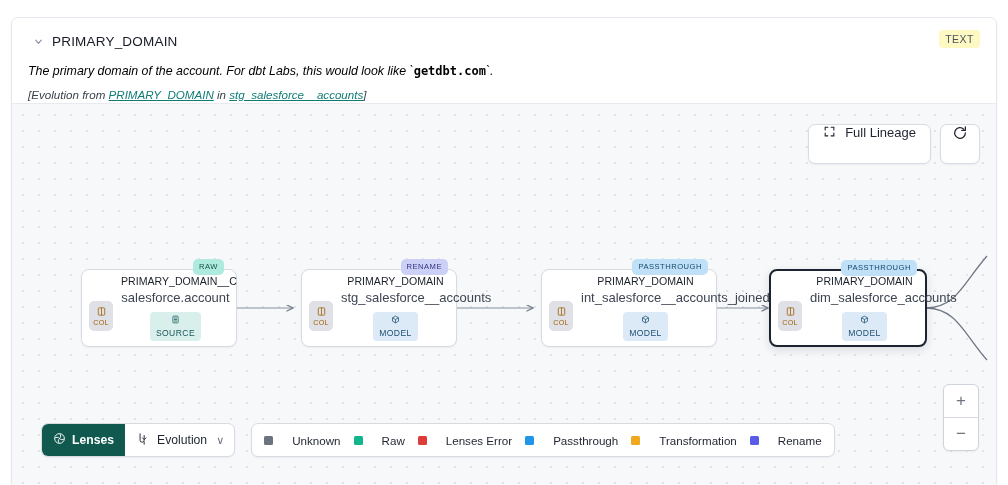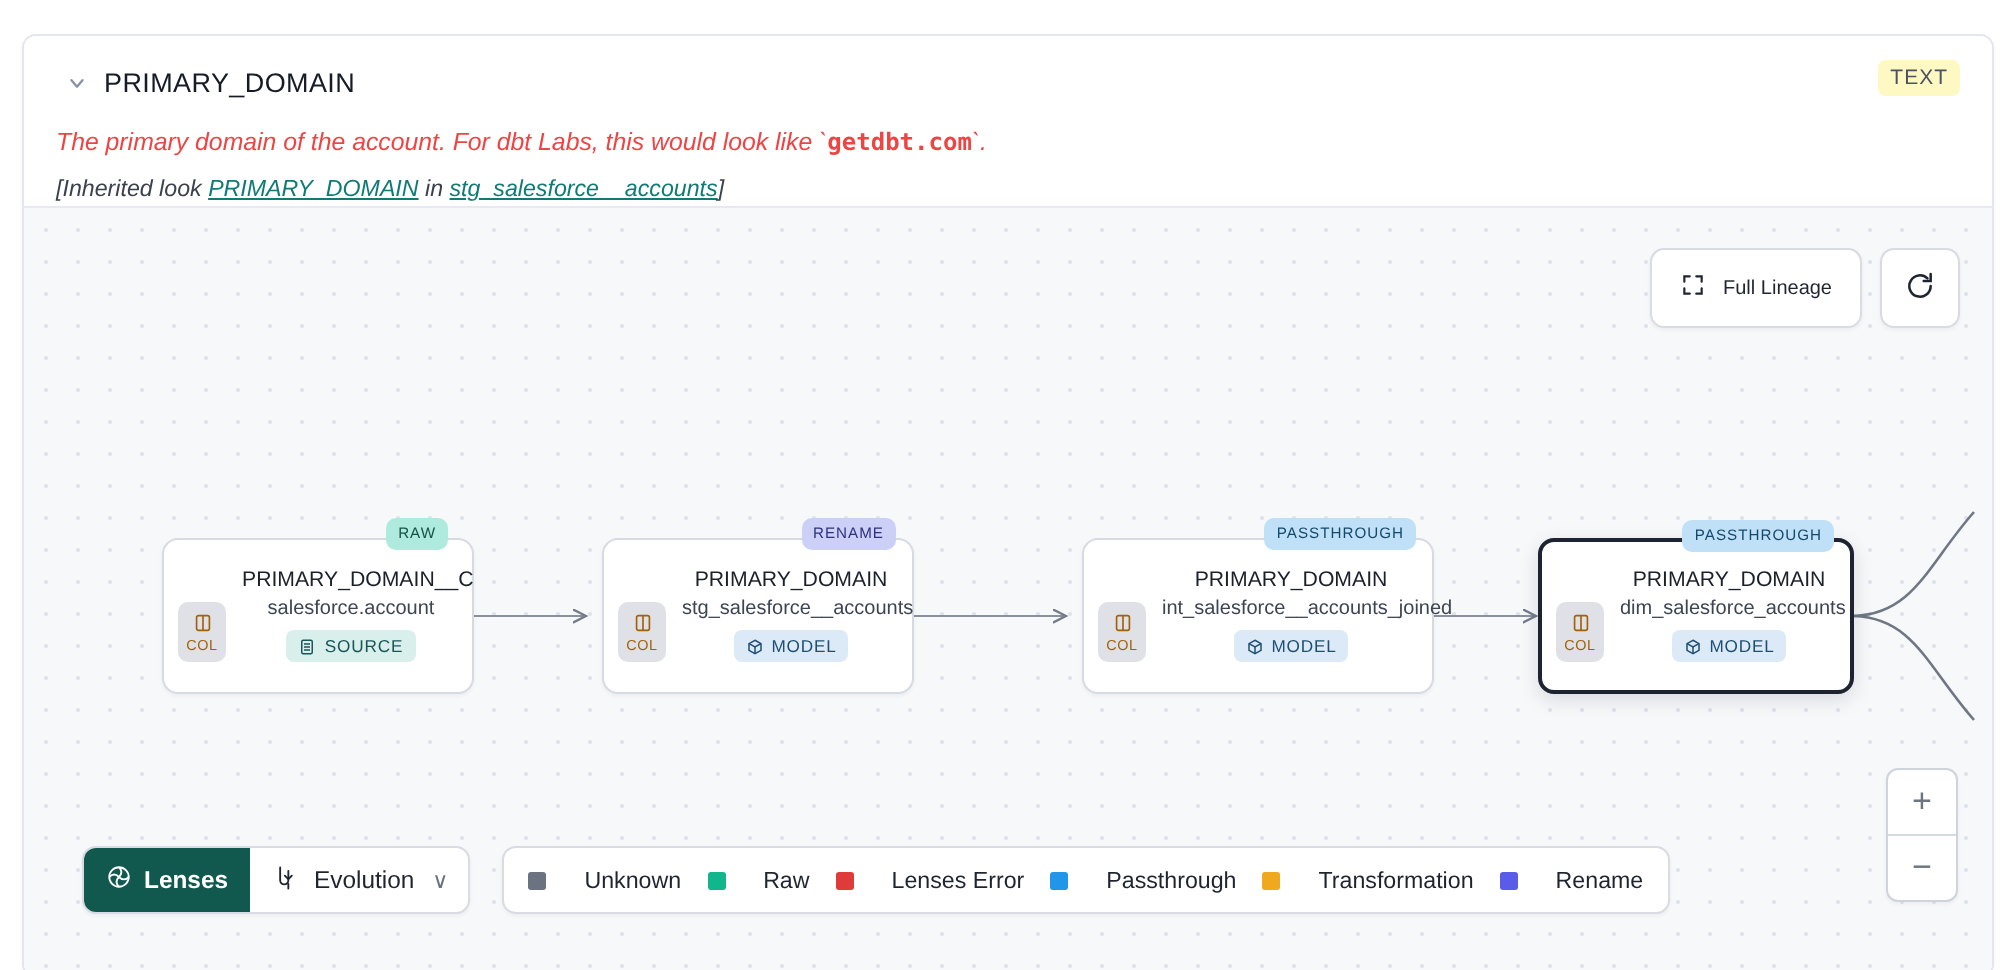--- a/index.html
+++ b/index.html
@@ -73,21 +73,21 @@
     background: #fef9c3;
     color: #4b5262;
     font-size: 10.5px;
     letter-spacing: .5px;
     padding: 3px 6px;
     border-radius: 4px;
   }
   .desc {
     font-size: 12.4px;
     font-style: italic;
-    color: #ef4444;
+    color: #000000;
     margin-top: 10px;
     line-height: 1.2;
   }
   .desc code {
     font-family: "DejaVu Sans Mono", monospace;
     font-style: normal;
     font-weight: bold;
     font-size: 12px;
   }
   .inherit {
@@ -166,35 +166,36 @@
     min-width: 0;
   }
   .node-name {
     font-size: 10.6px;
     color: #1b202b;
     white-space: nowrap;
     text-align: center;
     margin-bottom: 3px;
   }
   .node-sub {
-    font-size: 10px;
+    font-size: 13px;
     color: #3d4452;
     white-space: nowrap;
     text-align: center;
     margin-bottom: 5px;
   }
   .kind-badge {
     display: inline-flex;
     align-items: center;
     gap: 4px;
     font-size: 8.6px;
     letter-spacing: .4px;
     padding: 3px 6px;
     border-radius: 4px;
     color: #1c5f6b;
+    flex-direction: column;
   }
   .kind-wrap { text-align: center; }
   .kind-source { background: #d9efec; color: #18565a; }
   .kind-model  { background: #dceaf7; color: #1e4f72; }
 
   .lens-badge {
     position: absolute;
     top: -11px;
     font-size: 7.6px;
     letter-spacing: .5px;
@@ -214,24 +215,24 @@
     display: flex;
     gap: 9px;
     align-items: center;
   }
   .btn {
     background: #fff;
     border: 1px solid #d8dbe2;
     border-radius: 7px;
     height: 38px;
     display: flex;
-    align-items: center;
+    align-items: flex-start;
     gap: 9px;
     padding: 0 14px;
-    font-size: 10px;
+    font-size: 13px;
     color: #1f2430;
     cursor: pointer;
     box-shadow: 0 1px 2px rgba(16,24,40,.05);
   }
   .btn.icon-only { padding: 0; width: 38px; justify-content: center; }
 
   .zoomctl {
     position: absolute;
     right: 17px;
     bottom: 38px;
@@ -329,21 +330,21 @@
         </span>
         <span class="title">PRIMARY_DOMAIN</span>
       </div>
       <span class="type-badge">TEXT</span>
 
       <div class="desc">
         <span>The primary domain of the account. For dbt Labs, this would look like `</span><code>getdbt.com</code><span>`.</span>
       </div>
 
       <div class="inherit">
-        <span>[Inherited look </span><a href="#">PRIMARY_DOMAIN</a><span> in </span><a href="#">stg_salesforce__accounts</a><span>]</span>
+        <span>[Evolution from </span><a href="#">PRIMARY_DOMAIN</a><span> in </span><a href="#">stg_salesforce__accounts</a><span>]</span>
       </div>
     </div>
 
     <div class="canvas">
 
       <svg class="edges">
         <defs>
           <marker id="arw" markerWidth="7" markerHeight="7" refX="6" refY="3" orient="auto">
             <path d="M0,0 L6,3 L0,6" fill="none" stroke="#737b89" stroke-width="1.1"></path>
           </marker>

